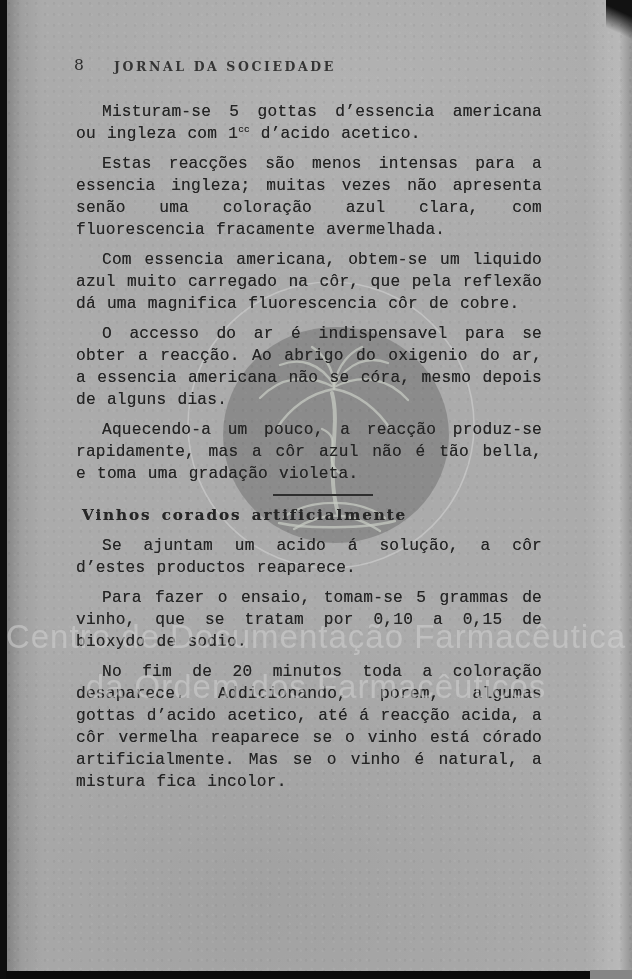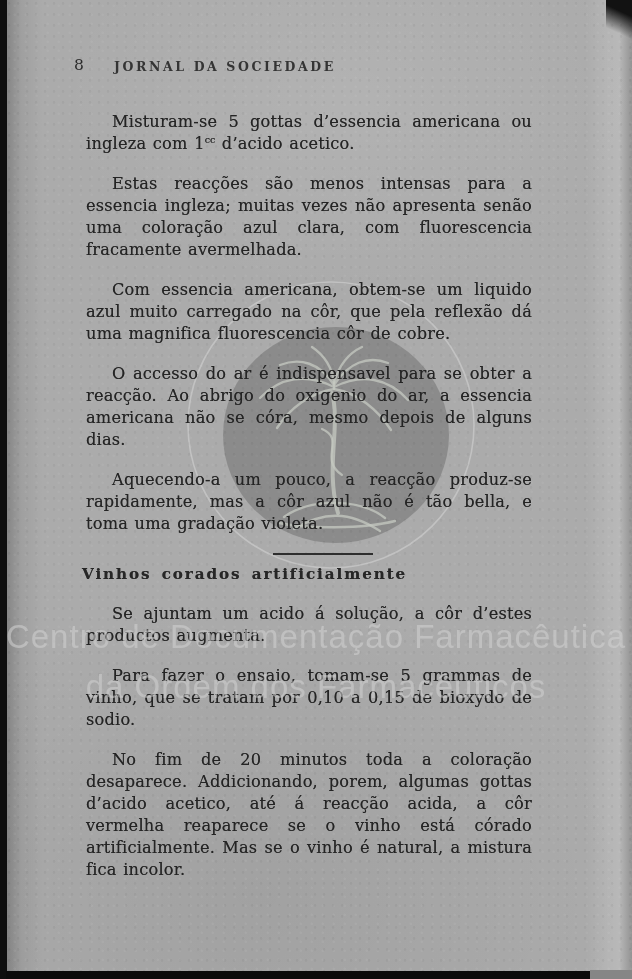--- a/index.html
+++ b/index.html
@@ -40,21 +40,21 @@
   .journal-title {
     position: absolute; left: 0; right: 0; top: 3px; text-align: left;
     padding-left: 46px;
     font-size: 12.5px; font-weight: bold; color: #343434; letter-spacing: 2.6px;
   }
   .body-text {
     position: absolute; top: 93px; left: 68px; width: 482px; z-index: 2;
     font-size: 16.2px; line-height: 22px; color: #242424;
     text-align: justify; text-shadow: 0 0 0.5px rgba(45,45,45,0.65);
   }
-  .body-text p { margin: 18px; text-indent: 26px; word-spacing: 1.2px; letter-spacing: 0.2px; }
+  .body-text p { margin: 8px; text-indent: 26px; word-spacing: 1.2px; letter-spacing: 0.2px; font-family: Liberation Mono, monospace; }
   .body-text sup { font-size: 9.5px; line-height: 0; letter-spacing: 0; }
   .rule-divider {
     width: 100px; height: 0; border-top: 2px solid #2e2e2e;
     margin: 9px 0 8px 205px;
   }
   .section-heading {
     font-size: 15.2px; font-weight: bold; color: #262626;
     text-align: left; letter-spacing: 1.9px; word-spacing: 3px;
     margin: 0 0 9px 0; padding-left: 14px;
   }
@@ -104,21 +104,21 @@
   <div class="body-text">
     <p><span>Misturam-se 5 gottas d’essencia americana ou ingleza com 1</span><sup>cc</sup><span> d’acido acetico.</span></p>
     <p>Estas reacções são menos intensas para a essencia ingleza; muitas vezes não apresenta senão uma coloração azul clara, com fluorescencia fracamente avermelhada.</p>
     <p>Com essencia americana, obtem-se um liquido azul muito carregado na côr, que pela reflexão dá uma magnifica fluorescencia côr de cobre.</p>
     <p>O accesso do ar é indispensavel para se obter a reacção. Ao abrigo do oxigenio do ar, a essencia americana não se córa, mesmo depois de alguns dias.</p>
     <p>Aquecendo-a um pouco, a reacção produz-se rapidamente, mas a côr azul não é tão bella, e toma uma gradação violeta.</p>
 
     <div class="rule-divider"></div>
     <h2 class="section-heading">Vinhos corados artificialmente</h2>
 
-    <p>Se ajuntam um acido á solução, a côr d’estes productos augmenta.</p>
+    <p>Se ajuntam um acido á solução, a côr d’estes productos reaparece.</p>
     <p>Para fazer o ensaio, tomam-se 5 grammas de vinho, que se tratam por 0,10 a 0,15 de bioxydo de sodio.</p>
     <p>No fim de 20 minutos toda a coloração desaparece. Addicionando, porem, algumas gottas d’acido acetico, até á reacção acida, a côr vermelha reaparece se o vinho está córado artificialmente. Mas se o vinho é natural, a mistura fica incolor.</p>
   </div>
 
   <div class="watermark">
     <div class="wm-line wm-1">Centro de Documentação Farmacêutica</div>
     <div class="wm-line wm-2">da Ordem dos Farmacêuticos</div>
   </div>
 
   <div class="corner-bottom-right"></div>

